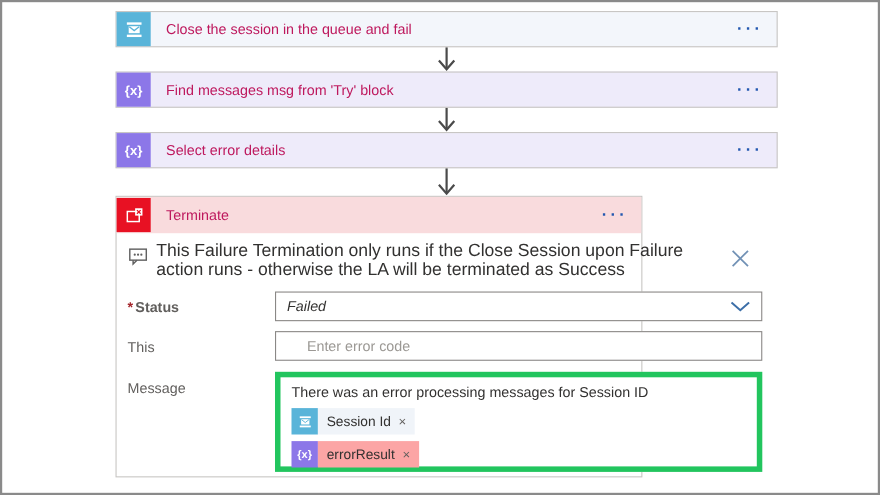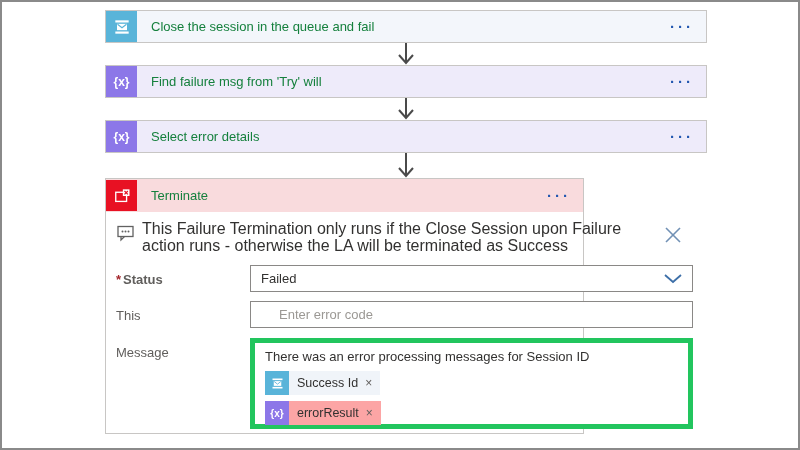--- a/index.html
+++ b/index.html
@@ -16,21 +16,21 @@
     border:1px solid #c8c6c4; display:flex; align-items:center;
   }
   .card-icon {
     width:31px; height:31px; flex:0 0 31px;
     display:flex; align-items:center; justify-content:center;
     color:#fff;
   }
   .icon-servicebus { background:#59b4d9; }
   .icon-variables { background:#8c77e8; font-size:12px; font-weight:bold; color:#fff; }
   .icon-terminate { background:#e81123; }
-  .card-title { margin-left:14px; font-size:13px; color:#15803d; }
+  .card-title { margin-left:14px; font-size:13px; color:#be185d; }
   .menu-dots {
     margin-left:auto; margin-right:12px;
     color:#2257b0; font-size:15px; font-weight:bold; letter-spacing:3px;
     cursor:pointer; line-height:10px;
   }
   .arrow { position:absolute; }
   .terminate-card {
     position:absolute; left:103px; top:176px; width:479px; height:256px;
     border:1px solid #c8c6c4; background:#fff;
   }
@@ -45,21 +45,21 @@
   }
   .comment-close { position:absolute; left:556px; top:12px; width:22px; height:22px; cursor:pointer; display:flex; align-items:center; justify-content:center; }
   .field-label { position:absolute; left:10px; font-size:13px; color:#605e5c; }
   .required { color:#a4262c; margin-right:2px; }
   .input-box {
     position:absolute; left:144px; width:443px; height:27px;
     border:1px solid #8a8886; background:#fff;
     display:flex; align-items:center; font-size:13px; color:#323130;
     padding:0 10px;
   }
-  .dropdown { cursor:pointer; }
+  .dropdown { cursor:pointer;font-style:italic; }
   .dropdown .chev { margin-left:auto; }
   input.text-input {
     position:absolute; left:144px; width:443px; height:27px;
     border:1px solid #8a8886; background:#fff; font-size:13px;
     padding:0 28px; font-family:"Liberation Sans", sans-serif; color:#323130;
   }
   input.text-input::placeholder { color:#9b9894; opacity:1; }
   .message-box {
     position:absolute; left:144px; top:126px; width:443px; height:91px;
     border:5px solid #22c55e; background:#fff; font-size:13px; color:#323130;
@@ -98,21 +98,21 @@
 
 <svg class="arrow" style="left:395px; top:41px;" width="18" height="22" viewBox="0 0 18 22">
   <line x1="9" y1="0" x2="9" y2="19" stroke="#4a4a4a" stroke-width="2"></line>
   <polyline points="2,12 9,20 16,12" fill="none" stroke="#4a4a4a" stroke-width="2"></polyline>
 </svg>
 
 <div class="card" style="top:63px; background:#eeebfa;">
   <div class="card-icon icon-variables">
     <span>{x}</span>
   </div>
-  <span class="card-title">Find failure msg from 'Try' will</span>
+  <span class="card-title">Find messages msg from 'Try' block</span>
   <span class="menu-dots">···</span>
 </div>
 
 <svg class="arrow" style="left:395px; top:96px;" width="18" height="22" viewBox="0 0 18 22">
   <line x1="9" y1="0" x2="9" y2="19" stroke="#4a4a4a" stroke-width="2"></line>
   <polyline points="2,12 9,20 16,12" fill="none" stroke="#4a4a4a" stroke-width="2"></polyline>
 </svg>
 
 <div class="card" style="top:118px; background:#eeebfa;">
   <div class="card-icon icon-variables">
@@ -180,21 +180,21 @@
         <span class="token token-sb">
           <span class="token-icon" style="background:#59b4d9;">
             <svg width="15" height="15" viewBox="0 0 24 24">
               <rect x="4" y="4" width="16" height="2.6" fill="#fff"></rect>
               <rect x="4" y="17.4" width="16" height="2.6" fill="#fff"></rect>
               <rect x="6" y="8.2" width="12" height="7.6" fill="#fff"></rect>
               <polyline points="6.6,8.8 12,13 17.4,8.8" fill="none" stroke="#59b4d9" stroke-width="1.4"></polyline>
             </svg>
           </span>
           <span class="token-label">
-            <span>Success Id</span>
+            <span>Session Id</span>
             <span class="token-x">×</span>
           </span>
         </span>
       </div>
       <div class="msg-line3">
         <span class="token token-var">
           <span class="token-icon tv" style="background:#8c77e8;">
             <span>{x}</span>
           </span>
           <span class="token-label">

